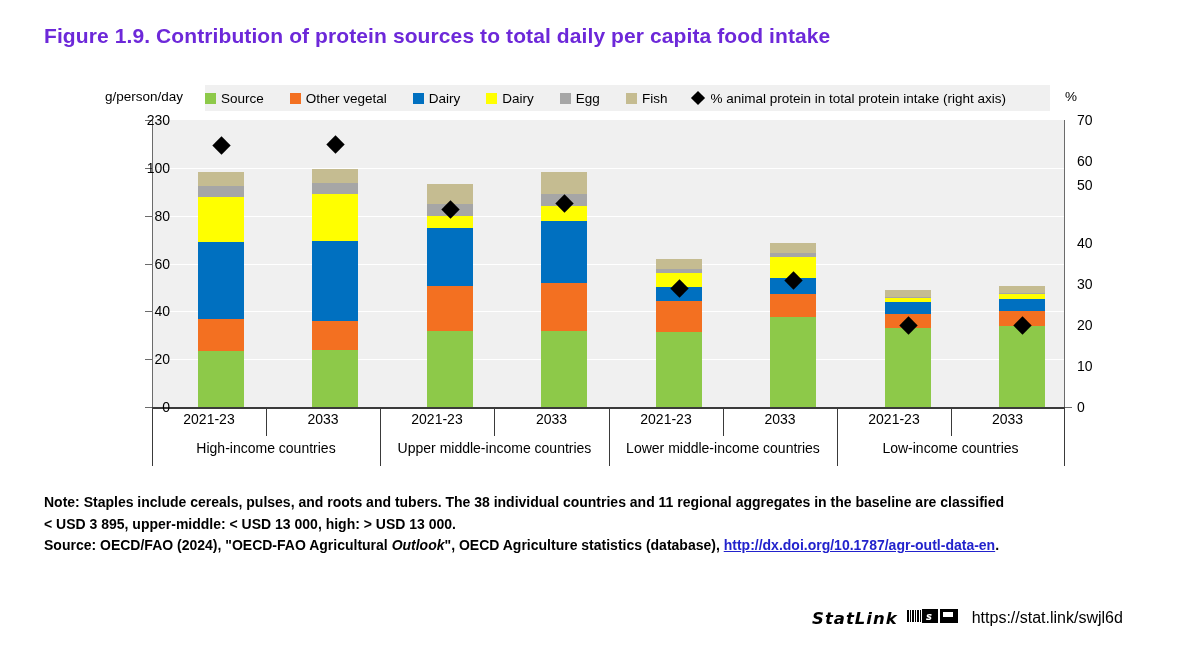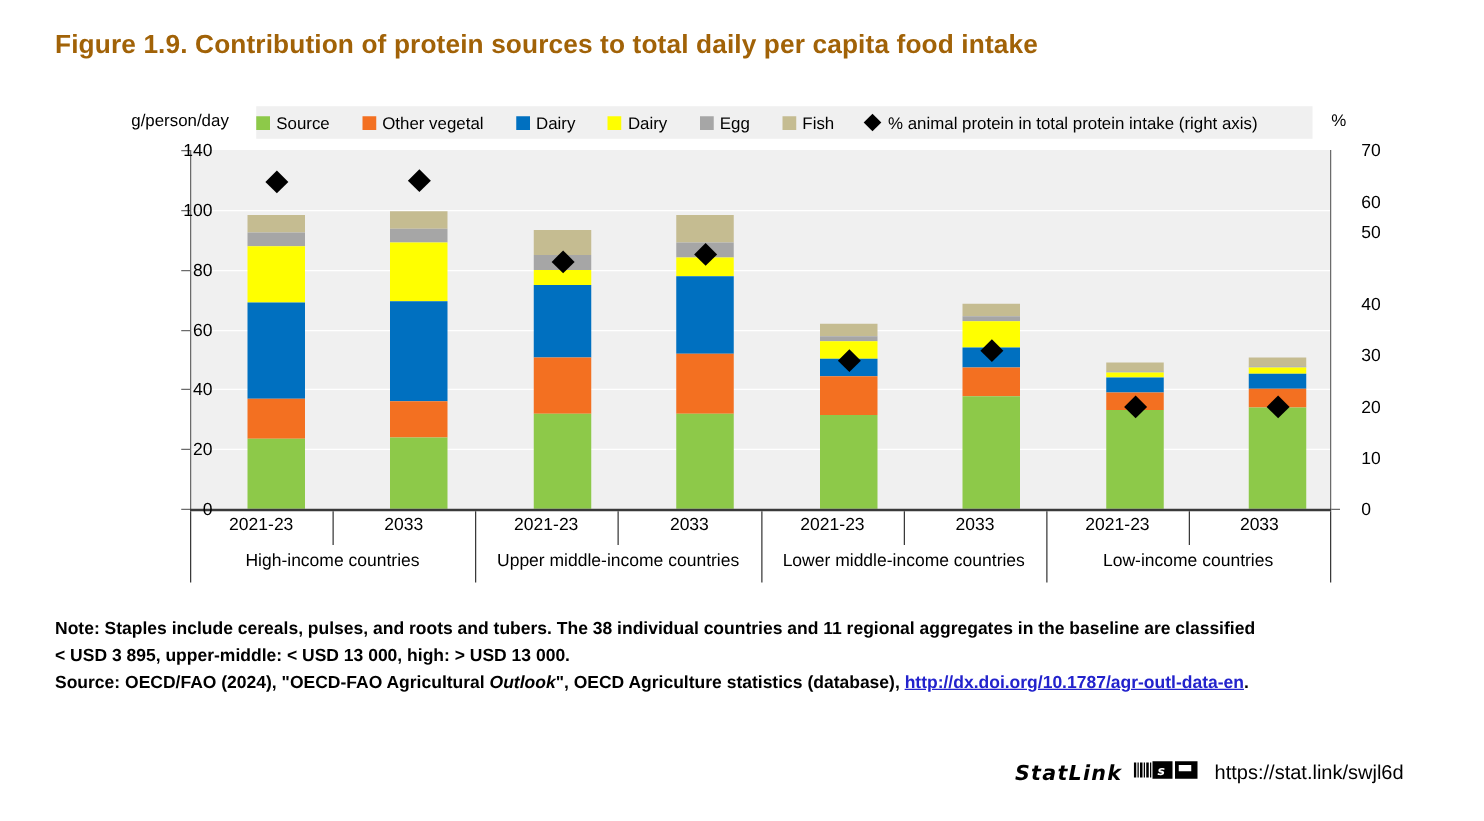--- a/index.html
+++ b/index.html
@@ -20,21 +20,21 @@
     width: 1187px;
     height: 657px;
   }
   
   #fig-title {
     position: absolute;
     left: 44px;
     top: 24px;
     font-size: 21px;
     font-weight: bold;
-    color: #a16207;
+    color: #6d28d9;
     letter-spacing: 0.1px;
     white-space: nowrap;
   }
   
   #chart-area {
     position: absolute;
     left: 100px;
     top: 85px;
     width: 985px;
     height: 382px;
@@ -141,21 +141,20 @@
     transform: translateY(-7px);
   }
   .ylabel-right {
     position: absolute;
     left: 977px;
     width: 40px;
     text-align: left;
     font-size: 14px;
     line-height: 1;
     transform: translateY(-7px);
-    margin-left: 12px;
   }
   
   .bar {
     position: absolute;
     bottom: 0;
     width: 46px;
   }
   .seg {
     width: 100%;
     display: block;
@@ -377,21 +376,21 @@
     <div id="axis-bottom-line"></div>
 
     <div class="tick-left" style="top:35px"></div>
     <div class="tick-left" style="top:82.8px"></div>
     <div class="tick-left" style="top:130.7px"></div>
     <div class="tick-left" style="top:178.5px"></div>
     <div class="tick-left" style="top:226.3px"></div>
     <div class="tick-left" style="top:274.2px"></div>
     <div class="tick-left" style="top:322px"></div>
 
-    <div class="ylabel-left" style="top:35px">140</div>
+    <div class="ylabel-left" style="top:35px">230</div>
     <div class="ylabel-left" style="top:82.8px">100</div>
     <div class="ylabel-left" style="top:130.7px">80</div>
     <div class="ylabel-left" style="top:178.5px">60</div>
     <div class="ylabel-left" style="top:226.3px">40</div>
     <div class="ylabel-left" style="top:274.2px">20</div>
     <div class="ylabel-left" style="top:322px">0</div>
 
     <div class="tick-right" style="top:322px"></div>
     <div class="ylabel-right" style="top:35px">70</div>
     <div class="ylabel-right" style="top:76px">60</div>

